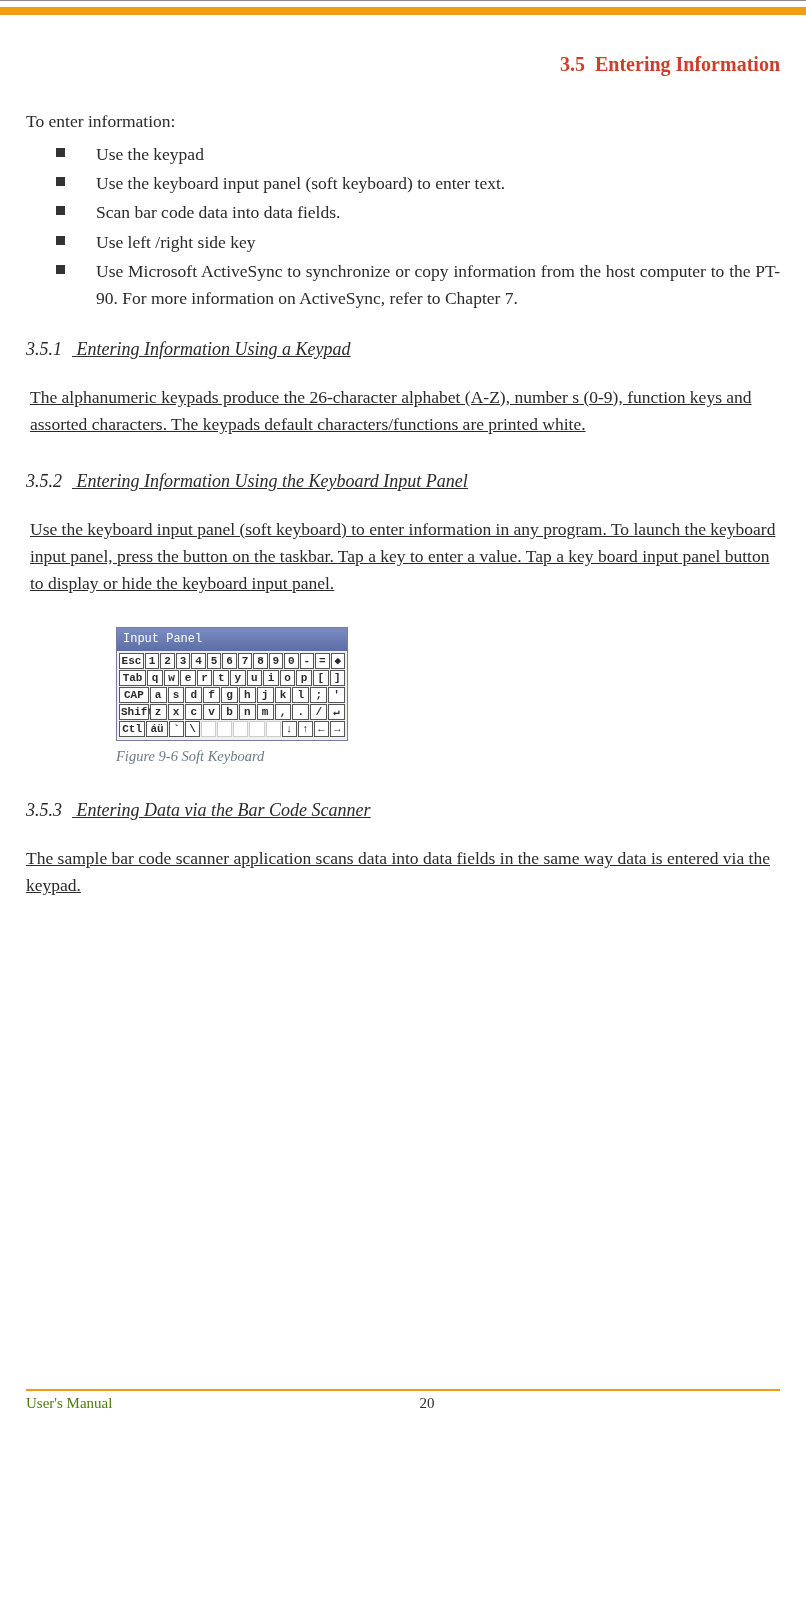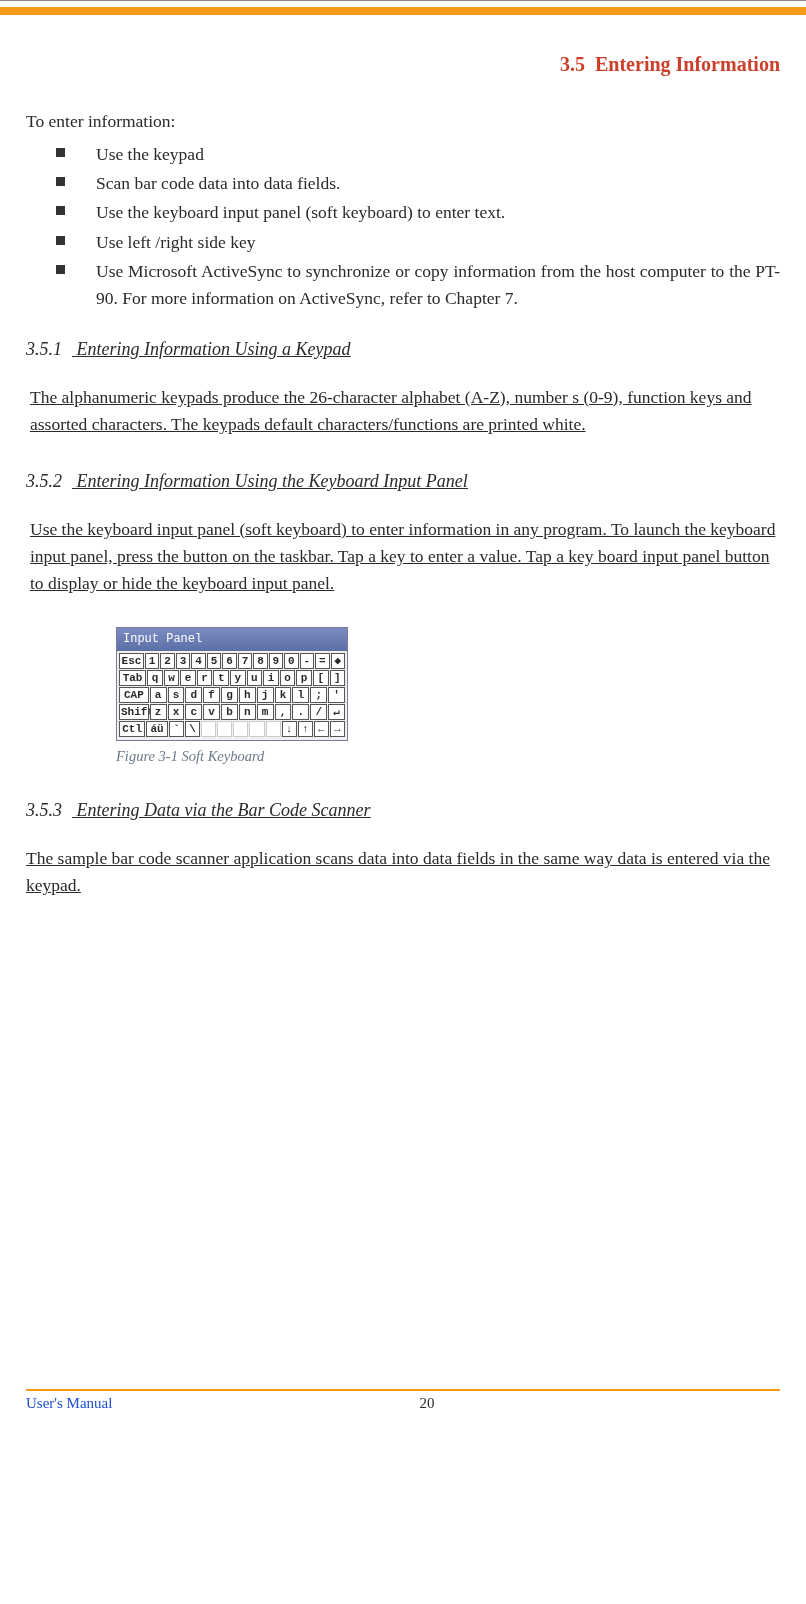--- a/index.html
+++ b/index.html
@@ -97,42 +97,42 @@
     .footer-sep {
       margin: 0 26px;
       border-top: 2px solid #f49a17;
     }
     .footer {
       display: flex;
       justify-content: space-between;
       padding: 4px 26px 20px 26px;
       font-size: 15px;
     }
-    .footer .left { color: #1d4ed8; }
+    .footer .left { color: #4d7c0f; }
     .spacer { height: 460px; }
   </style>
 </head>
 <body>
 
 <div class="top-line"></div>
 <div class="top-bar"></div>
 
 <div class="content">
 
   <div class="h-section">
     <span>3.5</span>&nbsp;
     <span>Entering Information</span>
   </div>
 
   <div class="intro">To enter information:</div>
 
   <ul class="bullets">
     <li><span class="blk"></span><span>Use the keypad</span></li>
+    <li><span class="blk"></span><span>Use the keyboard input panel (soft keyboard) to enter text.</span></li>
     <li><span class="blk"></span><span>Scan bar code data into data fields.</span></li>
-    <li><span class="blk"></span><span>Use the keyboard input panel (soft keyboard) to enter text.</span></li>
     <li><span class="blk"></span><span>Use left /right side key</span></li>
     <li class="last"><span class="blk"></span><span>Use Microsoft ActiveSync to synchronize or copy information from the host computer to the PT-90. For more information on ActiveSync, refer to Chapter 7.</span></li>
   </ul>
 
   <div class="subh">
     <span class="num">3.5.1</span>
     <span class="title">Entering Information Using a Keypad</span>
   </div>
   <div class="para">The alphanumeric keypads produce the 26-character alphabet (A-Z), number s (0-9), function keys and assorted characters. The keypads default characters/functions are printed white.</div>
 
@@ -215,21 +215,21 @@
             <div class="key" style="visibility: visible; border-color: rgb(204, 204, 204);"></div>
             <div class="key" style="visibility: visible; border-color: rgb(204, 204, 204);"></div>
             <div class="key" style="visibility: visible; border-color: rgb(204, 204, 204);"></div>
             <div class="key">↓</div>
             <div class="key">↑</div>
             <div class="key">←</div>
             <div class="key">→</div>
           </div>
         </div>
     </div>
-    <div class="caption">Figure 3-1 Soft Keyboard</div>
+    <div class="caption">Figure 9-6 Soft Keyboard</div>
   </div>
 
   <div class="subh">
     <span class="num">3.5.3</span>
     <span class="title">Entering Data via the Bar Code Scanner</span>
   </div>
   <div class="para" style="margin-left:0">The sample bar code scanner application scans data into data fields in the same way data is entered via the keypad.</div>
 
   <div class="spacer"></div>
 </div>

